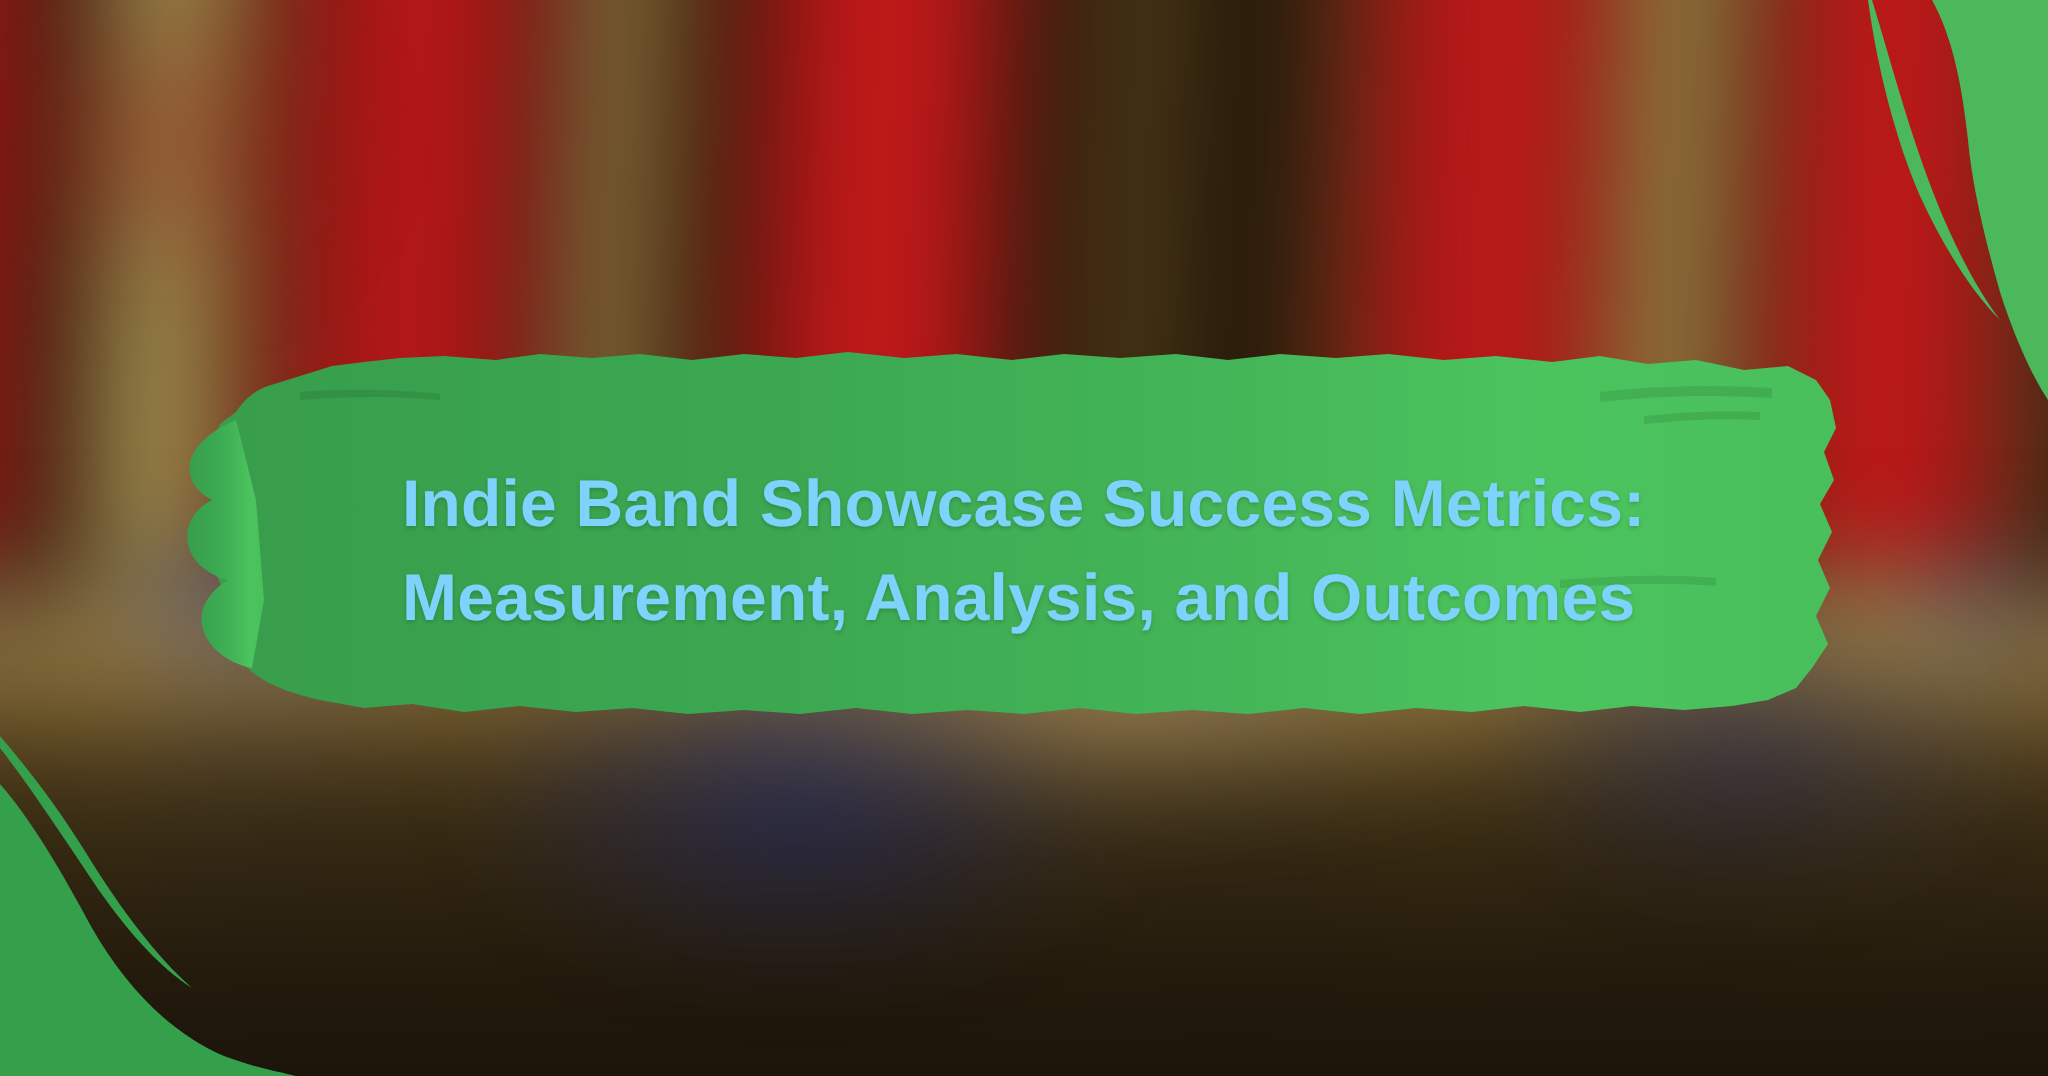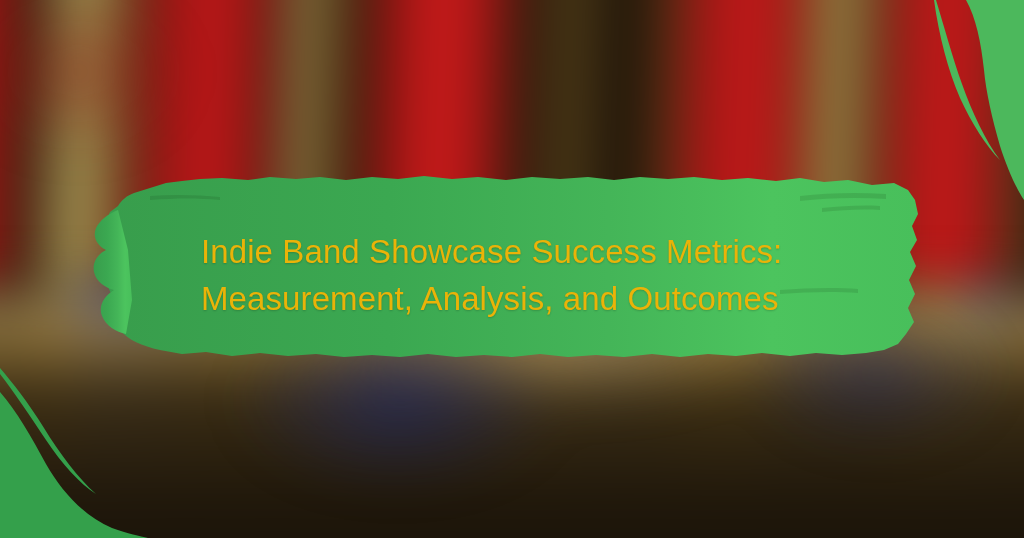--- a/index.html
+++ b/index.html
@@ -101,24 +101,24 @@
     pointer-events: none;
   }
 
   
   .headline {
     position: absolute;
     z-index: 4;
     left: 201px;
     top: 228px;
     width: 700px;
-    color: #eab308;
+    color: #7dd3fc;
     font-size: 33px;
     line-height: 47px;
-    font-weight: 400;
+    font-weight: 700;
     letter-spacing: 0.1px;
     text-shadow: 0 1px 2px rgba(0,0,0,0.18);
     white-space: pre-line;
   }
 </style>
 </head>
 <body>
 
 <div id="banner">
 

